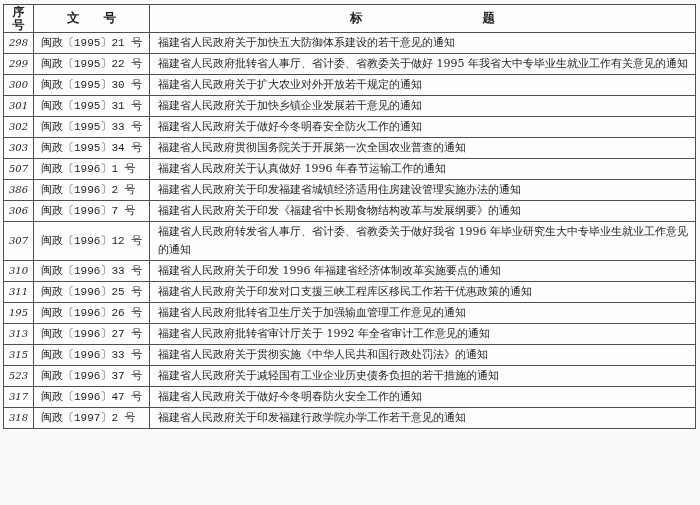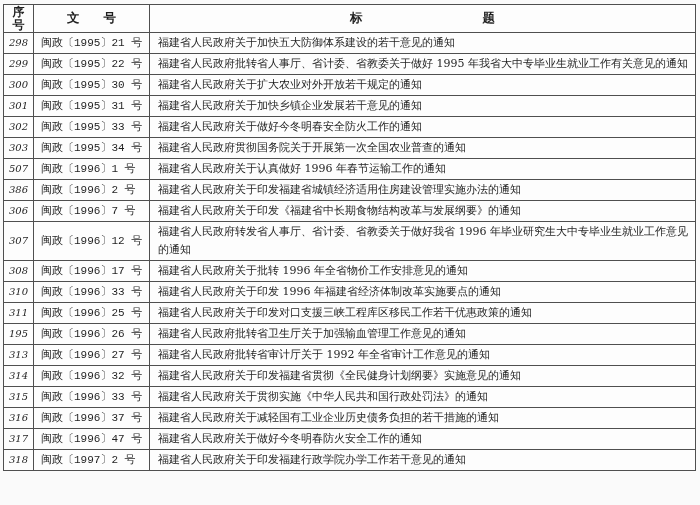--- a/index.html
+++ b/index.html
@@ -152,25 +152,20 @@
     <td class="c-doc">闽政〔1996〕7 号</td>
     <td class="c-title">福建省人民政府关于印发《福建省中长期食物结构改革与发展纲要》的通知</td>
   </tr>
 
   <tr>
     <td class="c-seq">307</td>
     <td class="c-doc">闽政〔1996〕12 号</td>
     <td class="c-title">福建省人民政府转发省人事厅、省计委、省教委关于做好我省 1996 年毕业研究生大中专毕业生就业工作意见的通知</td>
   </tr>
 
-  <tr>
-    <td class="c-seq">308</td>
-    <td class="c-doc">闽政〔1996〕17 号</td>
-    <td class="c-title">福建省人民政府关于批转 1996 年全省物价工作安排意见的通知</td>
-  </tr>
 
 
   <tr>
     <td class="c-seq">310</td>
     <td class="c-doc">闽政〔1996〕33 号</td>
     <td class="c-title">福建省人民政府关于印发 1996 年福建省经济体制改革实施要点的通知</td>
   </tr>
 
   <tr>
     <td class="c-seq">311</td>
@@ -183,34 +178,29 @@
     <td class="c-doc">闽政〔1996〕26 号</td>
     <td class="c-title">福建省人民政府批转省卫生厅关于加强输血管理工作意见的通知</td>
   </tr>
 
   <tr>
     <td class="c-seq">313</td>
     <td class="c-doc">闽政〔1996〕27 号</td>
     <td class="c-title">福建省人民政府批转省审计厅关于 1992 年全省审计工作意见的通知</td>
   </tr>
 
-  <tr>
-    <td class="c-seq">314</td>
-    <td class="c-doc">闽政〔1996〕32 号</td>
-    <td class="c-title">福建省人民政府关于印发福建省贯彻《全民健身计划纲要》实施意见的通知</td>
-  </tr>
 
   <tr>
     <td class="c-seq">315</td>
     <td class="c-doc">闽政〔1996〕33 号</td>
     <td class="c-title">福建省人民政府关于贯彻实施《中华人民共和国行政处罚法》的通知</td>
   </tr>
 
   <tr>
-    <td class="c-seq">316</td>
+    <td class="c-seq">523</td>
     <td class="c-doc">闽政〔1996〕37 号</td>
     <td class="c-title">福建省人民政府关于减轻国有工业企业历史债务负担的若干措施的通知</td>
   </tr>
 
   <tr>
     <td class="c-seq">317</td>
     <td class="c-doc">闽政〔1996〕47 号</td>
     <td class="c-title">福建省人民政府关于做好今冬明春防火安全工作的通知</td>
   </tr>
 

